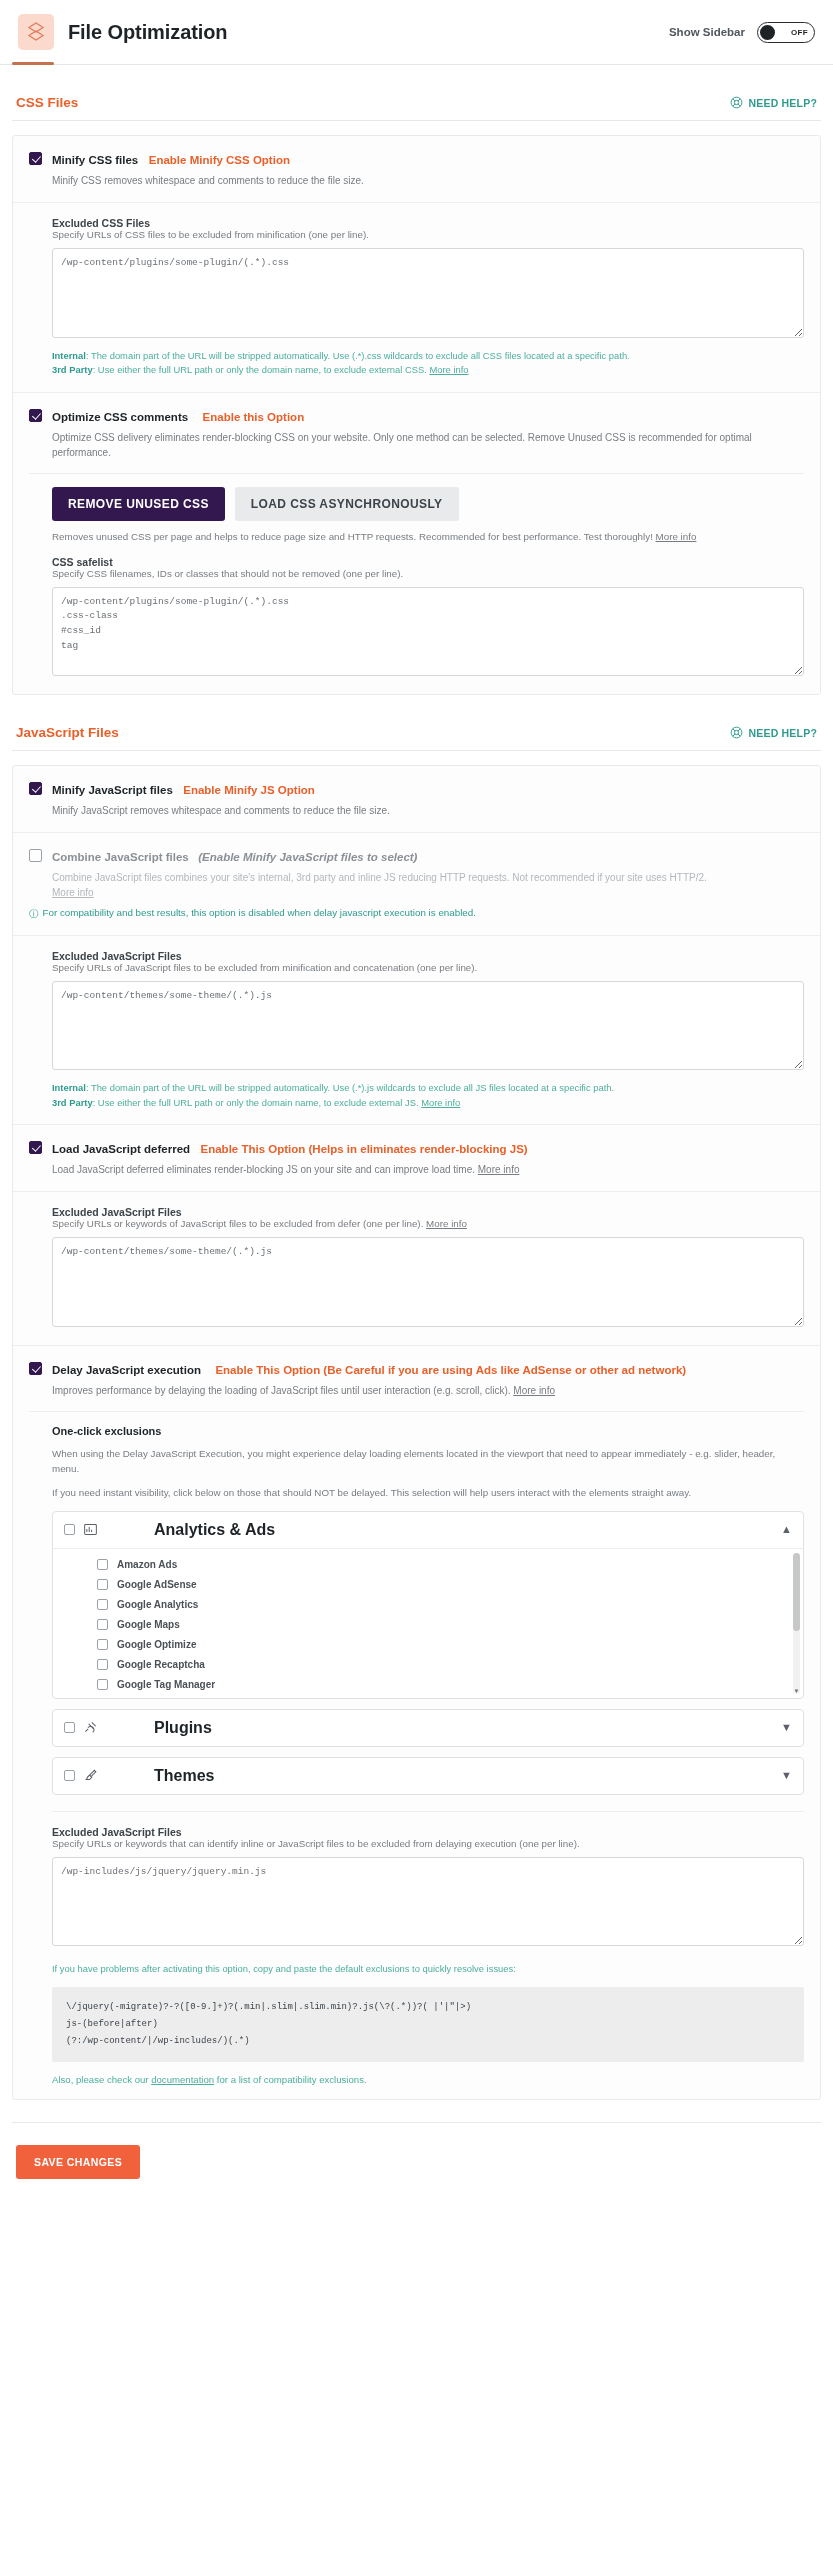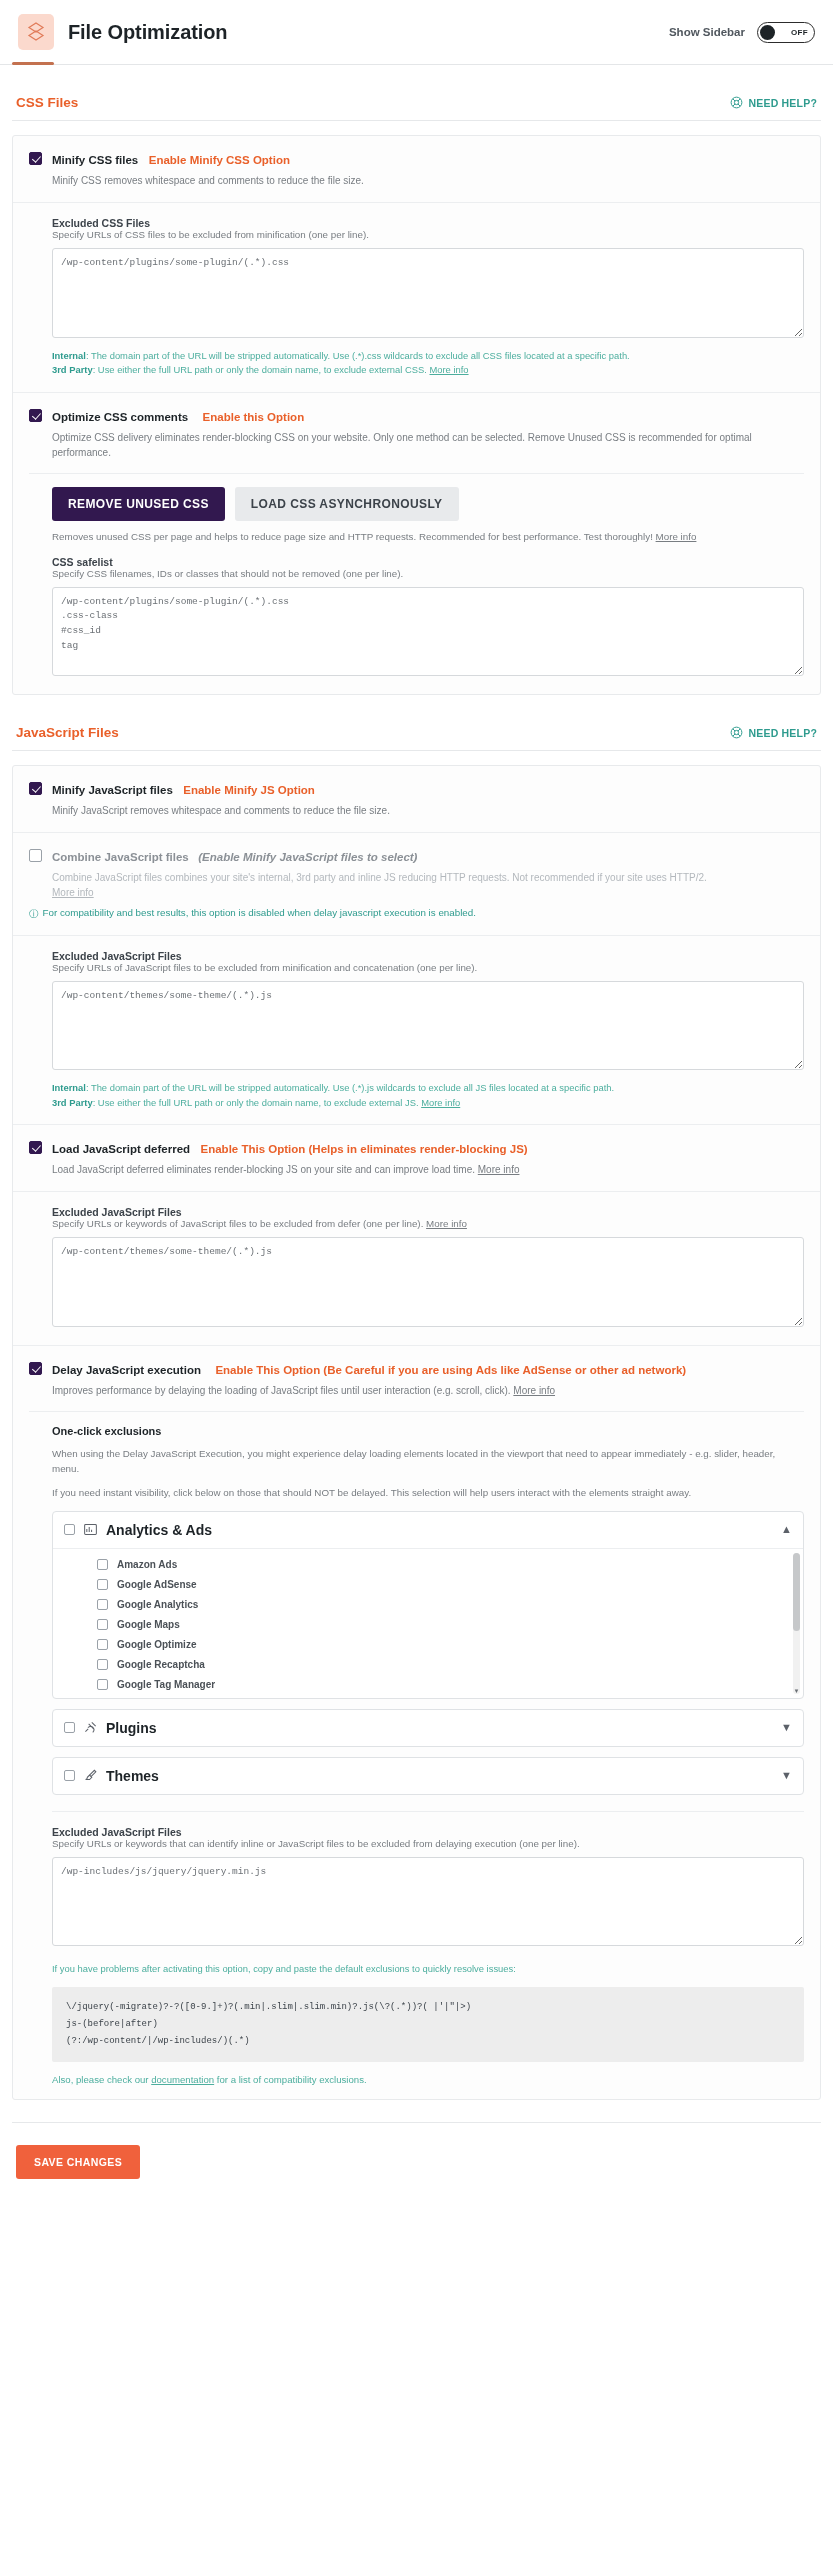--- a/index.html
+++ b/index.html
@@ -110,21 +110,21 @@
   .sep { height: 1px; background: #eceef0; margin: 13px 0; }
 
   
   .oce-title { font-size: 11px; font-weight: 700; color: #1d2327; }
   .oce-p { font-size: 9.8px; color: #787d82; margin-top: 9px; line-height: 1.55; }
 
   .acc {
     border: 1px solid #dfe2e5; border-radius: 4px; background: #fff; margin-top: 10px;
   }
   .acc-head { display: flex; align-items: center; gap: 9px; padding: 9px 11px; }
-  .acc-title { font-size: 14px; font-weight: 700; color: #1d2327; }
+  .acc-title { font-size: 16px; font-weight: 700; color: #1d2327; margin-left: 48px; }
   .acc-chevron { margin-left: auto; color: #5c6169; font-size: 11px; line-height: 1; }
   .acc-body { border-top: 1px solid #eceef0; position: relative; max-height: 150px; overflow: hidden; }
   .acc-list { padding: 6px 0 6px 0; }
   .acc-item { display: flex; align-items: center; gap: 9px; padding: 4.5px 11px 4.5px 44px; font-weight: bold; }
   .acc-item .lbl { font-size: 10px; color: #4b5157; }
   .cb-sm { width: 11px; height: 11px; border: 1px solid #9aa1a8; border-radius: 2px; background:#fff; flex:0 0 auto; }
   .scrollbar {
     position: absolute; right: 3px; top: 4px; bottom: 4px; width: 7px; background: #f1f1f1; border-radius: 4px;
   }
   .scrollbar .thumb { position:absolute; top: 0; left: 0; width: 7px; height: 78px; background: #c6c8ca; border-radius: 4px; }

